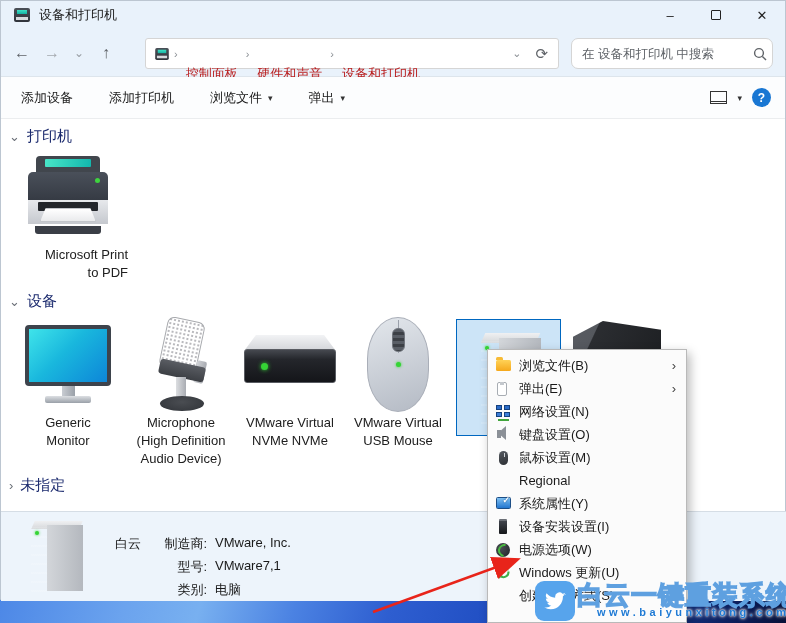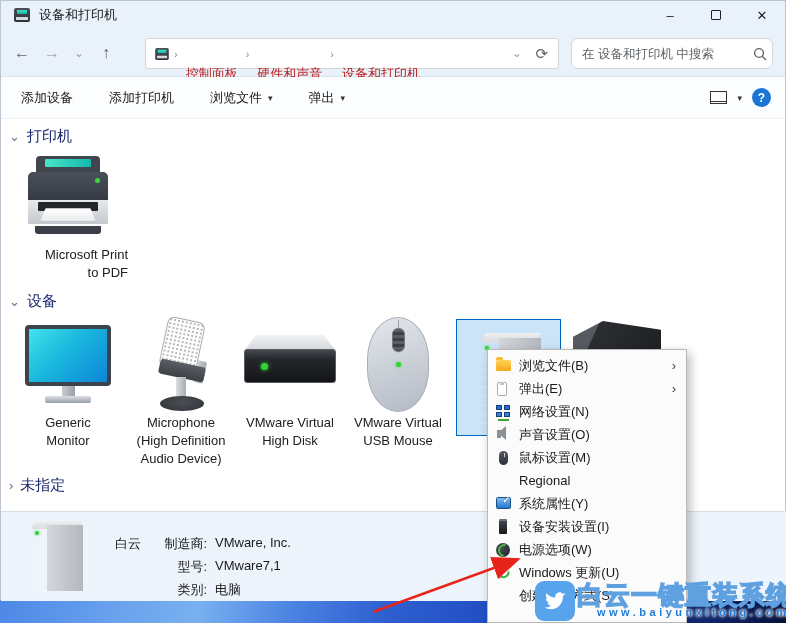--- a/index.html
+++ b/index.html
@@ -278,21 +278,21 @@
       </div>
 
       <div>
         <div class="disk-icon">
           <div class="disk-top"></div>
             <div class="disk-front"></div>
             <div class="disk-led"></div>
         </div>
         <div class="item-label" style="left:234px; top:295px; width:110px;">
           <div>VMware Virtual</div>
-          <div>High Disk</div>
+          <div>NVMe NVMe</div>
         </div>
       </div>
 
       <div>
         <div class="mouse-icon">
           <div class="mou-seam"></div>
             <div class="mou-wheel"></div>
             <div class="mou-led"></div>
         </div>
         <div class="item-label" style="left:342px; top:295px; width:110px;">
@@ -362,21 +362,21 @@
             <i></i>
             <i></i>
           </span>
         </span>
       <span class="mi-label">网络设置(N)</span>
     </div>
     <div class="mi">
       <span class="mi-ico">
           <span class="ic-speaker"></span>
         </span>
-      <span class="mi-label">声音设置(O)</span>
+      <span class="mi-label">键盘设置(O)</span>
     </div>
     <div class="mi">
       <span class="mi-ico">
           <span class="ic-mouse"></span>
         </span>
       <span class="mi-label">鼠标设置(M)</span>
     </div>
     <div class="mi">
       <span class="mi-ico"></span>
       <span class="mi-label">Regional</span>

